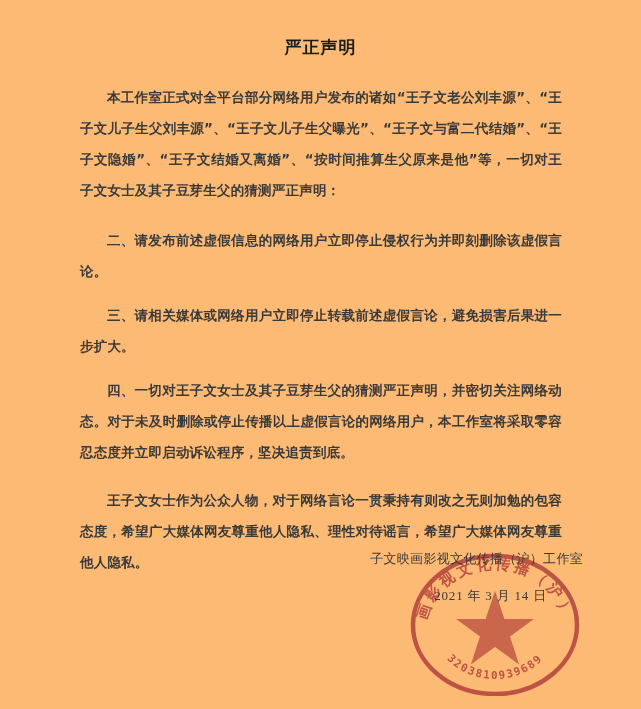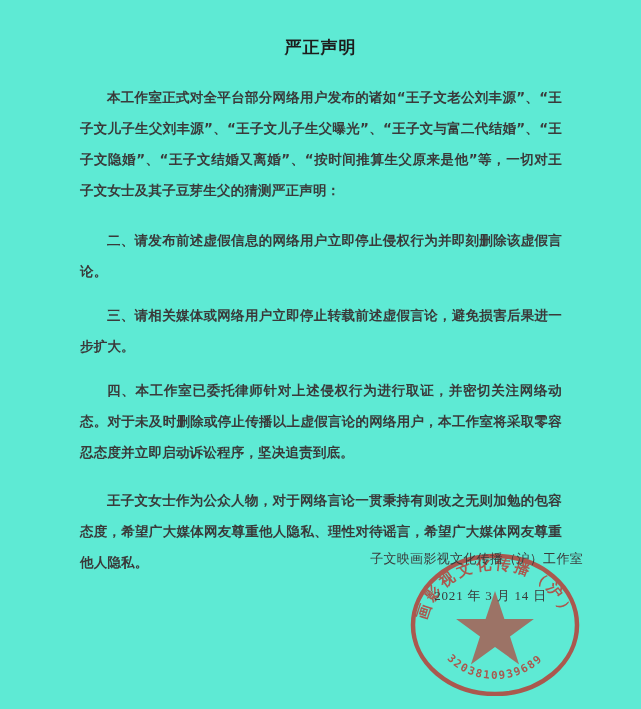--- a/index.html
+++ b/index.html
@@ -7,21 +7,21 @@
     padding: 0;
     background: #ffffff;
   }
   body {
     font-family: "DejaVu Sans", "Liberation Sans", sans-serif;
   }
   .page {
     position: relative;
     width: 641px;
     height: 709px;
-    background: #5eead4;
+    background: #fdba74;
     overflow: hidden;
     box-sizing: border-box;
   }
   .doc-title {
     position: absolute;
     top: 36px;
     left: 0;
     width: 641px;
     text-align: center;
     font-size: 17px;
@@ -102,21 +102,21 @@
   <div class="doc-title">严正声明</div>
 
   <div class="body-block">
     <p class="para indent">本工作室正式对全平台部分网络用户发布的诸如“王子文老公刘丰源”、“王子文儿子生父刘丰源”、“王子文儿子生父曝光”、“王子文与富二代结婚”、“王子文隐婚”、“王子文结婚又离婚”、“按时间推算生父原来是他”等，一切对王子文女士及其子豆芽生父的猜测严正声明：</p>
     <div class="spacer-sm"></div>
     <div class="spacer-sm"></div>
     <p class="para item">二、请发布前述虚假信息的网络用户立即停止侵权行为并即刻删除该虚假言论。</p>
     <div class="spacer-sm"></div>
     <p class="para item">三、请相关媒体或网络用户立即停止转载前述虚假言论，避免损害后果进一步扩大。</p>
     <div class="spacer-sm"></div>
-    <p class="para item">四、本工作室已委托律师针对上述侵权行为进行取证，并密切关注网络动态。对于未及时删除或停止传播以上虚假言论的网络用户，本工作室将采取零容忍态度并立即启动诉讼程序，坚决追责到底。</p>
+    <p class="para item">四、一切对王子文女士及其子豆芽生父的猜测严正声明，并密切关注网络动态。对于未及时删除或停止传播以上虚假言论的网络用户，本工作室将采取零容忍态度并立即启动诉讼程序，坚决追责到底。</p>
     <div class="spacer-md"></div>
     <p class="para indent">王子文女士作为公众人物，对于网络言论一贯秉持有则改之无则加勉的包容态度，希望广大媒体网友尊重他人隐私、理性对待谣言，希望广大媒体网友尊重他人隐私。</p>
   </div>
 
   <div class="sign-block">
     <div class="sign-name">子文映画影视文化传播（沪）工作室</div>
     <div class="sign-date">2021 年 3 月 14 日</div>
   </div>
 
   <div class="seal">

